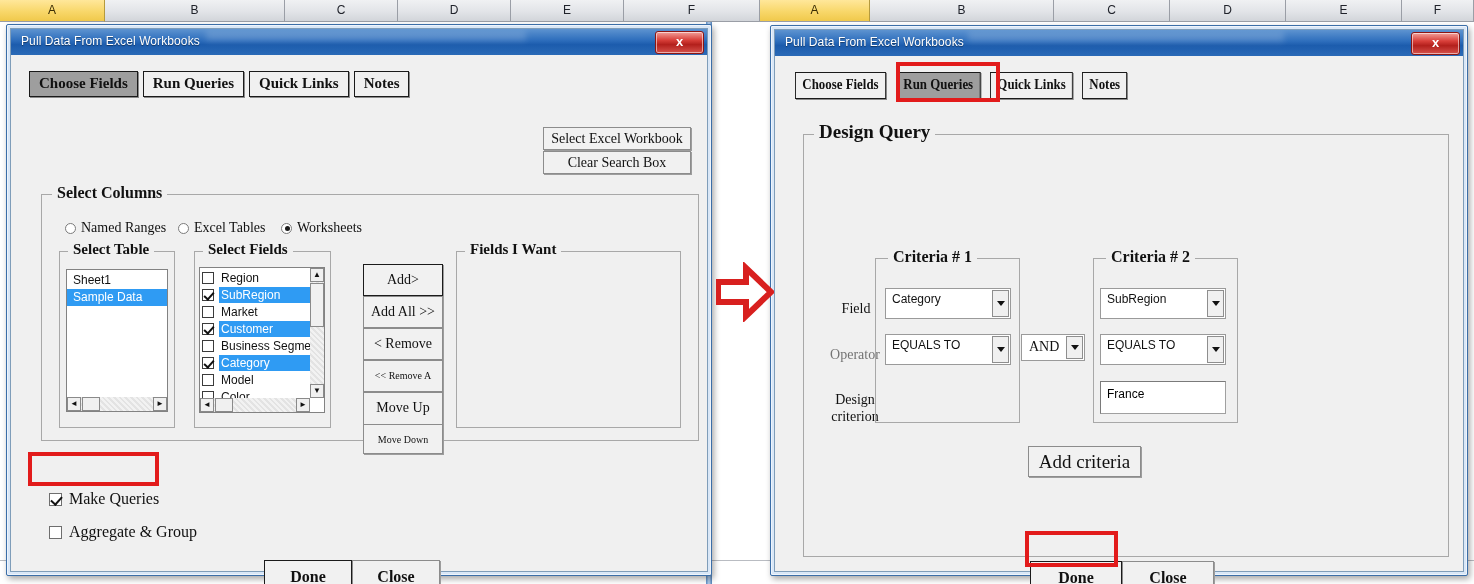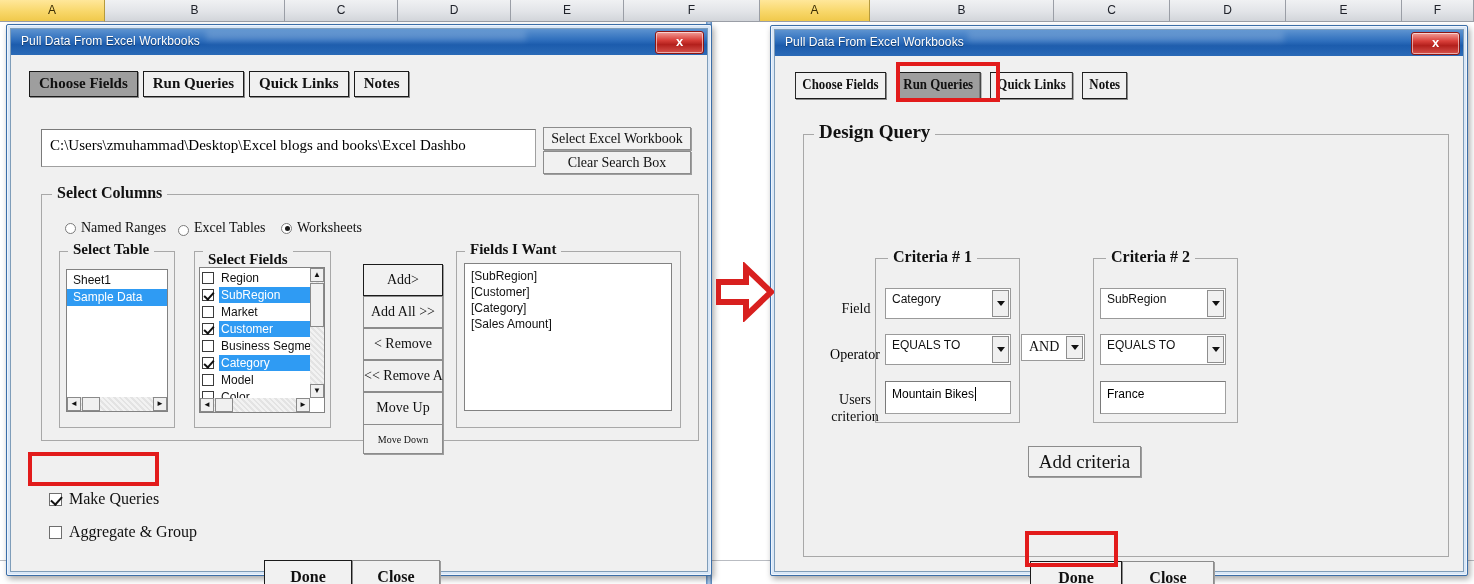--- a/index.html
+++ b/index.html
@@ -231,34 +231,33 @@
 
         <div class="dlg-body">
 
           <div class="tabstrip" style="left:18px;top:16px;font-size:15px;" id="tabsL">
               <div class="tab sel">Choose Fields</div>
               <div class="tab">Run Queries</div>
               <div class="tab">Quick Links</div>
               <div class="tab">Notes</div>
             </div>
 
-          <div class="txtbox" style="left:30px;top:74px;width:495px;height:38px;padding:7px 6px 0 8px;font-size:15px;">C:\Users\zmuhammad\Desktop\Excel blogs and books\Excel Dashbo</div>
 
           <div class="btn" style="left:532px;top:72px;width:148px;height:23px;line-height:22px;font-size:14px;">Select Excel Workbook</div>
           <div class="btn" style="left:532px;top:96px;width:148px;height:23px;line-height:22px;font-size:14px;">Clear Search Box</div>
 
           <div class="group" style="left:30px;top:139px;width:658px;height:247px;">
             <div class="glabel" style="font-size:16px;">Select  Columns</div>
           </div>
 
           <div class="radio" style="left:54px;top:165px;font-size:14px;" id="r0">
             <span class="dot"></span>
             <span>Named Ranges</span>
           </div>
-          <div class="radio" style="left:167px;top:165px;font-size:14px;align-items:flex-end;" id="r1">
+          <div class="radio" style="left:167px;top:165px;font-size:14px;" id="r1">
             <span class="dot"></span>
             <span>Excel Tables</span>
           </div>
           <div class="radio on" style="left:270px;top:165px;font-size:14px;" id="r2">
             <span class="dot"></span>
             <span>Worksheets</span>
           </div>
 
           <div class="group" style="left:48px;top:196px;width:116px;height:177px;">
             <div class="glabel" style="font-size:15px;left:8px;">Select Table</div>
@@ -269,21 +268,21 @@
                 <div class="lrow sel">Sample Data</div>
               </div>
             <div class="sb h" style="height:14px;">
               <div class="sbtn" style="left:0;top:0;width:14px;height:14px;">◄</div>
               <div class="sbtn" style="right:0;top:0;width:14px;height:14px;">►</div>
               <div class="sthumb" style="left:15px;top:0;width:18px;height:14px;"></div>
             </div>
           </div>
 
           <div class="group" style="left:183px;top:196px;width:137px;height:177px;">
-            <div class="glabel" style="font-size:15px;left:8px;margin-top:10px;">Select Fields</div>
+            <div class="glabel" style="font-size:15px;left:8px;">Select Fields</div>
           </div>
           <div class="listbox" style="left:188px;top:212px;width:126px;height:146px;">
             <div id="fieldsL" style="position:absolute;left:0;top:1px;width:111px;">
                 <div class="fieldrow">
                   <span class="cb"></span>
                   <span class="nm">Region</span>
                 </div>
                 <div class="fieldrow checked hl">
                   <span class="cb"></span>
                   <span class="nm">SubRegion</span>
@@ -322,34 +321,28 @@
               <div class="sbtn" style="left:0;top:0;width:14px;height:14px;">◄</div>
               <div class="sbtn" style="right:0;top:0;width:14px;height:14px;">►</div>
               <div class="sthumb" style="left:15px;top:0;width:18px;height:14px;"></div>
             </div>
           </div>
 
           <div id="xferL">
               <div class="btn dark" style="left: 352px; top: 209px; width: 80px; height: 32px; line-height: 30px; font-size: 14px;">Add&gt;</div>
               <div class="btn" style="left: 352px; top: 241px; width: 80px; height: 32px; line-height: 30px; font-size: 14px;">Add All &gt;&gt;</div>
               <div class="btn" style="left: 352px; top: 273px; width: 80px; height: 32px; line-height: 30px; font-size: 14px;">&lt; Remove</div>
-              <div class="btn" style="left: 352px; top: 305px; width: 80px; height: 32px; line-height: 30px; font-size: 14px;">&lt;&lt; Remove A</div>
+              <div class="btn" style="left: 352px; top: 305px; width: 80px; height: 32px; line-height: 30px; font-size: 10px;">&lt;&lt; Remove A</div>
               <div class="btn" style="left: 352px; top: 337px; width: 80px; height: 34px; line-height: 30px; font-size: 14px;">Move Up</div>
               <div class="btn" style="left: 352px; top: 369px; width: 80px; height: 30px; line-height: 30px; font-size: 10px;">Move Down</div>
             </div>
 
           <div class="group" style="left:445px;top:196px;width:225px;height:177px;">
             <div class="glabel" style="font-size:15px;left:8px;">Fields I Want</div>
           </div>
-          <div class="listbox" style="left:453px;top:208px;width:208px;height:148px;padding:4px 0 0 6px;" id="wantL">
-              <div style="font-family: &quot;Liberation Sans&quot;, sans-serif; font-size: 12px; color: rgb(17, 17, 17); line-height: 16px;">[SubRegion]</div>
-              <div style="font-family: &quot;Liberation Sans&quot;, sans-serif; font-size: 12px; color: rgb(17, 17, 17); line-height: 16px;">[Customer]</div>
-              <div style="font-family: &quot;Liberation Sans&quot;, sans-serif; font-size: 12px; color: rgb(17, 17, 17); line-height: 16px;">[Category]</div>
-              <div style="font-family: &quot;Liberation Sans&quot;, sans-serif; font-size: 12px; color: rgb(17, 17, 17); line-height: 16px;">[Sales Amount]</div>
-            </div>
 
           <div class="chk on" style="left:38px;top:435px;font-size:16px;" id="cbMake">
             <span class="box"></span>
             <span>Make Queries</span>
           </div>
           <div class="chk" style="left:38px;top:468px;font-size:16px;" id="cbAgg">
             <span class="box"></span>
             <span>Aggregate &amp; Group</span>
           </div>
 
@@ -377,44 +370,41 @@
               <div class="tab sel" style="font-size: 14px; padding: 4px 7px 5px; transform: scaleX(0.92); transform-origin: left center;">Run Queries</div>
               <div class="tab" style="font-size: 14px; padding: 4px 7px 5px; transform: scaleX(0.92); transform-origin: left center;">Quick Links</div>
               <div class="tab" style="font-size: 14px; padding: 4px 7px 5px; transform: scaleX(0.92); transform-origin: left center;">Notes</div>
             </div>
 
           <div class="group" style="left:28px;top:78px;width:646px;height:423px;">
             <div class="glabel" style="font-size:19px;left:10px;top:-14px;">Design Query</div>
           </div>
 
           <div style="position:absolute;left:46px;top:245px;width:70px;text-align:center;font-size:14px;color:#111;">Field</div>
-          <div style="position:absolute;left:40px;top:291px;width:80px;text-align:center;font-size:14px;color:#000000;">Operator</div>
+          <div style="position:absolute;left:40px;top:291px;width:80px;text-align:center;font-size:14px;color:#737373;">Operator</div>
           <div style="position:absolute;left:40px;top:335px;width:80px;text-align:center;font-size:14px;color:#111;line-height:17px;">
-            <div>Users</div>
+            <div>Design</div>
             <div>criterion</div>
           </div>
 
           <div class="group" style="left:100px;top:202px;width:145px;height:165px;">
             <div class="glabel" style="font-size:16px;left:12px;">Criteria # 1</div>
           </div>
           <div class="combo" style="left:110px;top:232px;width:126px;height:31px;">
             <span class="cval">Category</span>
             <span class="carrow">
                 <span class="caret"></span>
               </span>
           </div>
           <div class="combo" style="left:110px;top:278px;width:126px;height:31px;">
             <span class="cval">EQUALS TO</span>
             <span class="carrow">
                 <span class="caret"></span>
               </span>
           </div>
-          <div class="txtbox" style="left:110px;top:325px;width:126px;height:33px;padding:5px 0 0 6px;font-family:'Liberation Sans',sans-serif;font-size:12px;">
-            <span>Mountain Bikes</span><span style="border-left:1px solid #000;margin-left:1px;">&nbsp;</span>
-          </div>
 
           <div class="combo" style="left:246px;top:278px;width:64px;height:27px;">
             <span class="cval" style="top:4px;left:7px;font-family:'Liberation Serif',serif;font-size:14px;">AND</span>
             <span class="carrow">
                 <span class="caret"></span>
               </span>
           </div>
 
           <div class="group" style="left:318px;top:202px;width:145px;height:165px;">
             <div class="glabel" style="font-size:16px;left:12px;">Criteria # 2</div>

